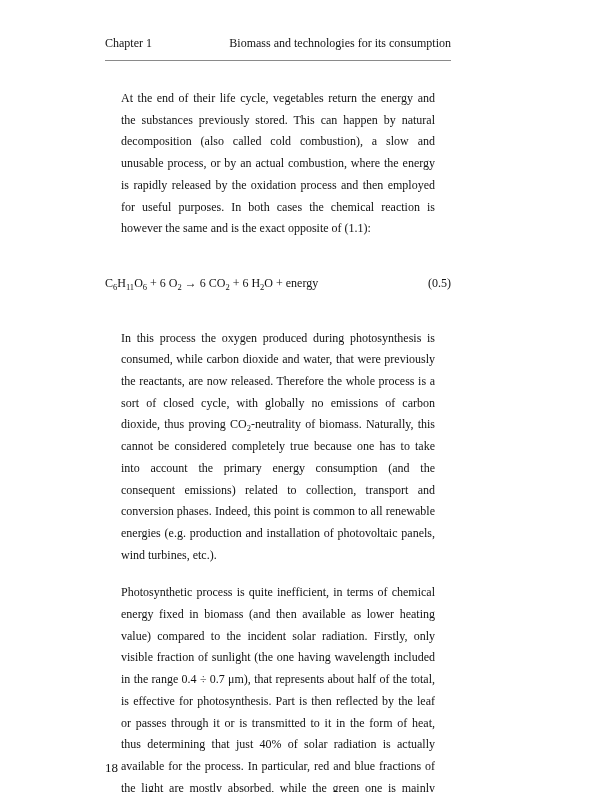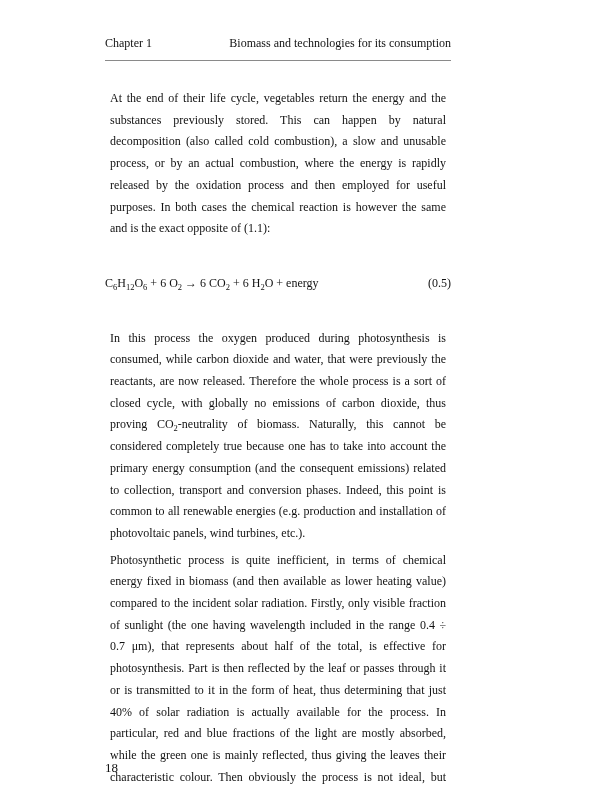--- a/index.html
+++ b/index.html
@@ -25,21 +25,21 @@
     font-size: 12px;
     padding-bottom: 9px;
     border-bottom: 1px solid #8a8a8a;
   }
   .body {
     margin-top: 27px;
     font-size: 12px;
     line-height: 21.7px;
   }
   .body p {
-    margin: 5px;
+    margin: 16px;
     text-align: justify;
   }
   .equation {
     display: flex;
     justify-content: space-between;
     align-items: baseline;
     margin: 33px 0;
   }
   sub {
     font-size: 8.5px;
@@ -59,21 +59,21 @@
 
   <div class="header">
     <span>Chapter 1</span>
     <span>Biomass and technologies for its consumption</span>
   </div>
 
   <div class="body">
     <p>At the end of their life cycle, vegetables return the energy and the substances previously stored. This can happen by natural decomposition (also called cold combustion), a slow and unusable process, or by an actual combustion, where the energy is rapidly released by the oxidation process and then employed for useful purposes. In both cases the chemical reaction is however the same and is the exact opposite of (1.1):</p>
 
     <div class="equation">
-      <span>C<sub>6</sub>H<sub>12</sub>O<sub>6</sub> + 6 O<sub>2</sub> → 6 CO<sub>2</sub> + 6 H<sub>2</sub>O + energy</span>
+      <span>C<sub>6</sub>H<sub>11</sub>O<sub>6</sub> + 6 O<sub>2</sub> → 6 CO<sub>2</sub> + 6 H<sub>2</sub>O + energy</span>
       <span>(0.5)</span>
     </div>
 
     <p>In this process the oxygen produced during photosynthesis is consumed, while carbon dioxide and water, that were previously the reactants, are now released. Therefore the whole process is a sort of closed cycle, with globally no emissions of carbon dioxide, thus proving CO<sub>2</sub>-neutrality of biomass. Naturally, this cannot be considered completely true because one has to take into account the primary energy consumption (and the consequent emissions) related to collection, transport and conversion phases. Indeed, this point is common to all renewable energies (e.g. production and installation of photovoltaic panels, wind turbines, etc.).</p>
 
     <p>Photosynthetic process is quite inefficient, in terms of chemical energy fixed in biomass (and then available as lower heating value) compared to the incident solar radiation. Firstly, only visible fraction of sunlight (the one having wavelength included in the range 0.4 ÷ 0.7 μm), that represents about half of the total, is effective for photosynthesis. Part is then reflected by the leaf or passes through it or is transmitted to it in the form of heat, thus determining that just 40% of solar radiation is actually available for the process. In particular, red and blue fractions of the light are mostly absorbed, while the green one is mainly reflected, thus giving the leaves their characteristic colour. Then obviously the process is not ideal, but presents a thermodynamic efficiency that is typically around 30%. Finally, part of the energy thus produced (about 40%) is used for the internal metabolism of the plant, so that maximum theoretical efficiency is limited to 7% (moreover, this is valid only for the most efficient plants, otherwise it can be equal to the half, or even less). Due to imperfect conditions in terms of light, temperature, water and feeding availability, real efficiencies are then much lower and typically settle at 0.15 ÷ 0.50%. Table 1.2 summarises the progressive contributions of these loss factors and the achievable efficiencies.</p>
   </div>
 
   <div class="footer">18</div>
 

